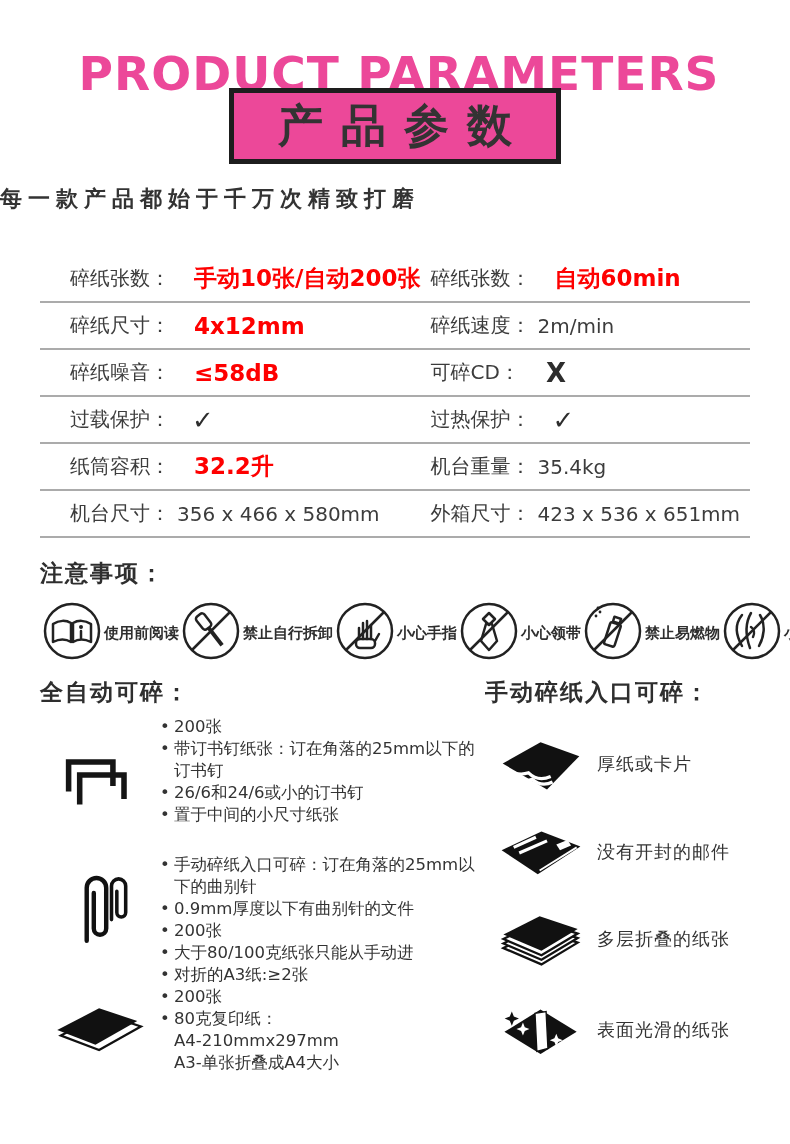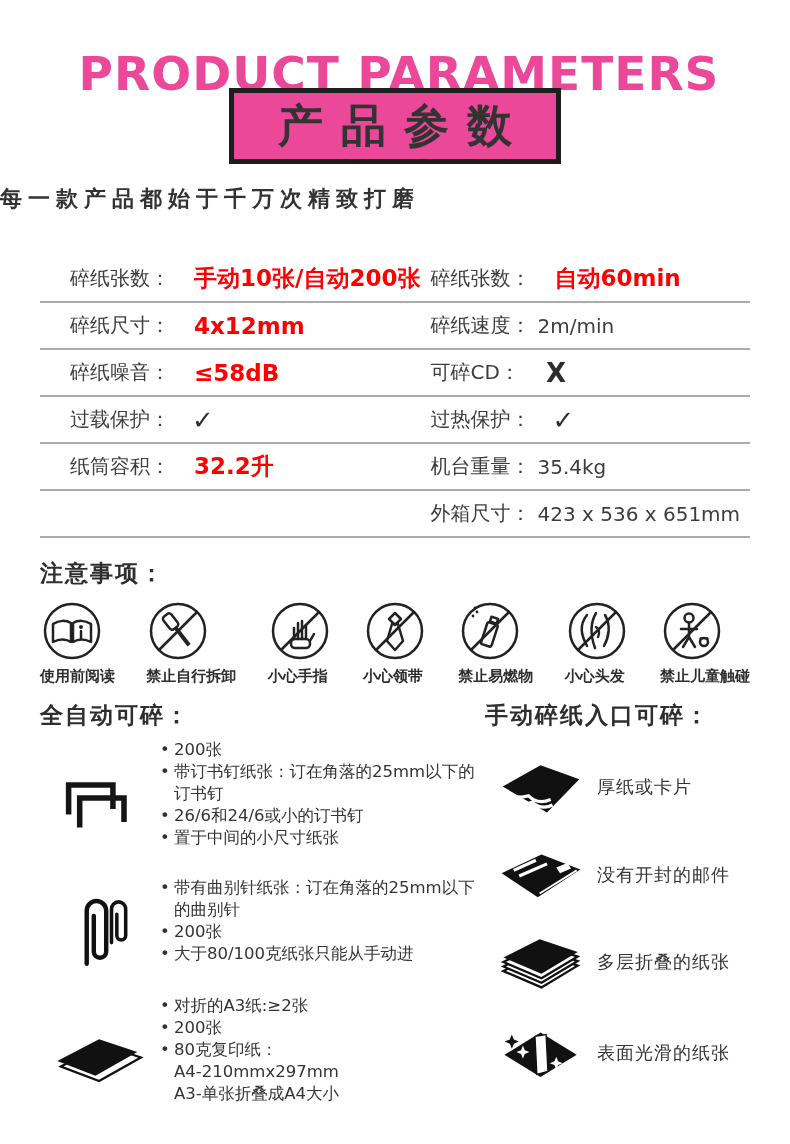--- a/index.html
+++ b/index.html
@@ -33,32 +33,32 @@
   .lbl { font-size:20px; color:#3c3c3c; }
   .val { font-size:20px; color:#3c3c3c; margin-left:7px; }
   .val.red   { color:#fe0000; font-weight:700; font-size:23px;margin-left:24px; }
   .val.check { font-size:26px; margin-left:22px; font-weight:400; color:#2d2d2d; }
   .val.xmark { font-size:26px; margin-left:26px; font-weight:800; color:#2d2d2d; }
 
   
   .notices { margin:20px 40px 0 40px; }
   .sec-title { font-size:23px; font-weight:700; color:#2e2e2e; letter-spacing:2px; }
   .notice-row { display:flex; justify-content:space-between; margin-top:10px; }
-  .notice-item { display:flex; flex-direction:column; align-items:flex-start; }
+  .notice-item { display:flex; align-items:center; }
   .notice-item svg { width:64px; height:64px; }
   .notice-label { margin-top:4px; font-size:15px; font-weight:700; color:#2e2e2e; white-space:nowrap; }
 
   
   .columns { display:flex; margin:14px 40px 0 40px; }
   .col-left  { width:445px; flex:0 0 445px; }
   .col-right { flex:1; }
   .group { display:flex; }
   .group.g1 { margin-top:8px;  }
   .group.g2 { margin-top:28px; }
-  .group.g3 { margin-top:24px; }
+  .group.g3 { }
   .group-icon { flex:0 0 120px; display:flex; justify-content:center; align-items:flex-start; }
   .group.g1 .group-icon { padding-top:22px; }
   .group.g2 .group-icon { padding-top:8px; }
   .group.g3 .group-icon { padding-top:24px; }
   .bullets { list-style:none; font-size:16.5px; color:#333; line-height:22px; width:320px; }
   .bullets li { position:relative; padding-left:14px; }
   .bullets li::before { content:"\2022"; position:absolute; left:0; top:0; }
   .subline { padding-left:14px; font-size:16.5px; color:#333; line-height:22px; }
 
   .manual-item { display:flex; align-items:center; }
@@ -125,20 +125,24 @@
     <div class="cell left">
       <span class="lbl">纸筒容积：</span>
       <span class="val red">32.2升</span>
     </div>
     <div class="cell right">
       <span class="lbl">机台重量：</span>
       <span class="val">35.4kg</span>
     </div>
   </div>
   <div class="spec-row">
+    <div class="cell left">
+      <span class="lbl">机台尺寸：</span>
+      <span class="val">356 x 466 x 580mm</span>
+    </div>
     <div class="cell right">
       <span class="lbl">外箱尺寸：</span>
       <span class="val">423 x 536 x 651mm</span>
     </div>
   </div>
 </div>
 
 <div class="notices">
   <div class="sec-title">注意事项：</div>
   <div class="notice-row">
@@ -250,21 +254,22 @@
     </div>
 
     <div class="group g2">
       <div class="group-icon">
         <svg viewBox="0 0 70 95" width="62" height="86" fill="none" stroke="#111" stroke-width="5" stroke-linecap="round">
           <path d="M20 88 V28 a11 11 0 0 1 22 0 v46 a7 7 0 0 1 -14 0 V34"></path>
           <path d="M48 64 V26 a8 8 0 0 1 16 0 v30 a5 5 0 0 1 -10 0 V32" stroke-width="4"></path>
         </svg>
       </div>
       <ul class="bullets">
-        <li>带有曲别针纸张：订在角落的25mm以下的曲别针</li>
+        <li>手动碎纸入口可碎：订在角落的25mm以下的曲别针</li>
+        <li>0.9mm厚度以下有曲别针的文件</li>
         <li>200张</li>
         <li>大于80/100克纸张只能从手动进</li>
       </ul>
     </div>
 
     <div class="group g3">
       <div class="group-icon">
         <svg viewBox="0 0 110 72" width="100" height="66">
           <polygon points="12,52 58,28 100,42 54,68" fill="#fff" stroke="#111" stroke-width="2.5"></polygon>
           <polygon points="8,46 54,22 96,36 50,62" fill="#111"></polygon>

